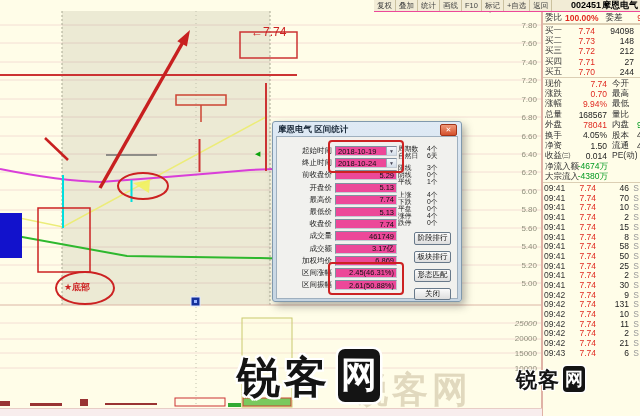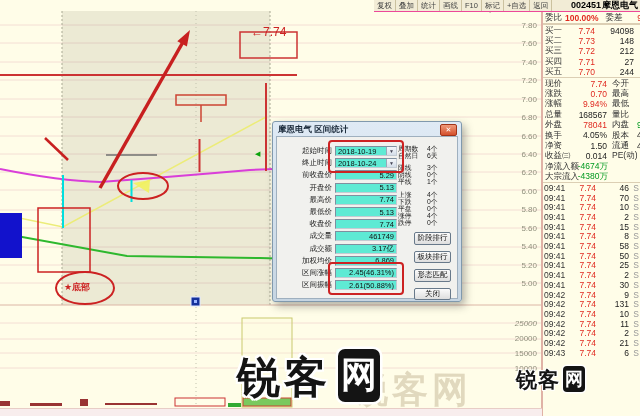--- a/index.html
+++ b/index.html
@@ -31,40 +31,40 @@
   .red{color:#e02a20}.green{color:#009a20}.dark{color:#222}.b{font-weight:bold}
   .plbl{width:22px;color:#333}
   .pprice{width:28px;text-align:right}
   .pvol{flex:1;text-align:right;padding-right:4px;color:#222}
   .ilbl{min-width:30px;color:#333}
   .ival{flex:1;text-align:right}
   .ilbl2{width:26px;padding-left:5px;color:#333}
   .ival2{position:absolute;left:94px}
   .wb .wbv{margin-left:3px}.wb .wcl{margin-left:7px}
   .wb .wcv{position:absolute;right:-2px}
-  .trow{height:9.7px;display:flex;align-items:flex-end;padding:0 1px;white-space:nowrap}
+  .trow{height:9.7px;display:flex;align-items:center;padding:0 1px;white-space:nowrap}
   .ttime{width:26px;color:#333}
   .tprice{width:26px;text-align:right}
   .tvol{flex:1;text-align:right;padding-right:3px;color:#222}
   .tside{width:7px;text-align:right;color:#999}
   
   .dialog{left:272px;top:121px;width:190px;height:181px;z-index:5;border:1px solid #8099ad;
           border-radius:3px;background:linear-gradient(180deg,#dfeaf5,#c6d5e2);
           box-shadow:3px 4px 8px rgba(60,60,60,.4);box-sizing:border-box}
   .dlg-title{height:14px;display:flex;align-items:flex-end;padding:0 5px;font-size:8.5px;
              font-weight:bold;color:#1a2a3a}
   .dlg-close{position:absolute;right:4px;top:2px;width:15px;height:10px;border:1px solid #a03318;
              border-radius:2px;background:linear-gradient(#f09a7a,#d4502c);color:#fff;font-size:7px;
              line-height:10px;text-align:center;cursor:pointer}
   .dlg-body{position:absolute;left:3px;top:14px;width:182px;height:163px;background:#f1f1ee;
             border:1px solid #9fb0bf;box-sizing:border-box}
   .dlg-rows{position:absolute;left:2px;top:8px;width:120px}
   .frow{display:flex;height:12.2px;align-items:center}
   .flabel{width:53px;text-align:right;padding-right:3px;font-size:7.5px;color:#222;white-space:nowrap}
-  .fbox{width:62px;height:10px;background:#5eead4;border:1px solid;display:flex;align-items:center;
+  .fbox{width:62px;height:10px;background:#ec4899;border:1px solid;display:flex;align-items:center;
         border-color:#7f8f9f #c3cbd3 #c3cbd3 #7f8f9f;box-sizing:border-box}
   .fval{flex:1;font-size:7.5px;text-align:right;padding:0 2px;color:#111;white-space:nowrap}
   .fdrop{display:none;width:9px;height:100%;background:linear-gradient(#f4f7fa,#d4dde8);
          border-left:1px solid #9aa8b8;font-size:5px;color:#445;text-align:center;line-height:9px}
   .fbox.date .fdrop{display:block}
   .fbox.date .fval{text-align:left}
   .dlg-stats{position:absolute;left:121px;top:8px;width:52px}
   .srow{display:flex;height:7.2px;align-items:center;font-size:6.8px;color:#222;white-space:nowrap}
   .srow.gap{margin-top:5px}
   .sl{width:29px}

